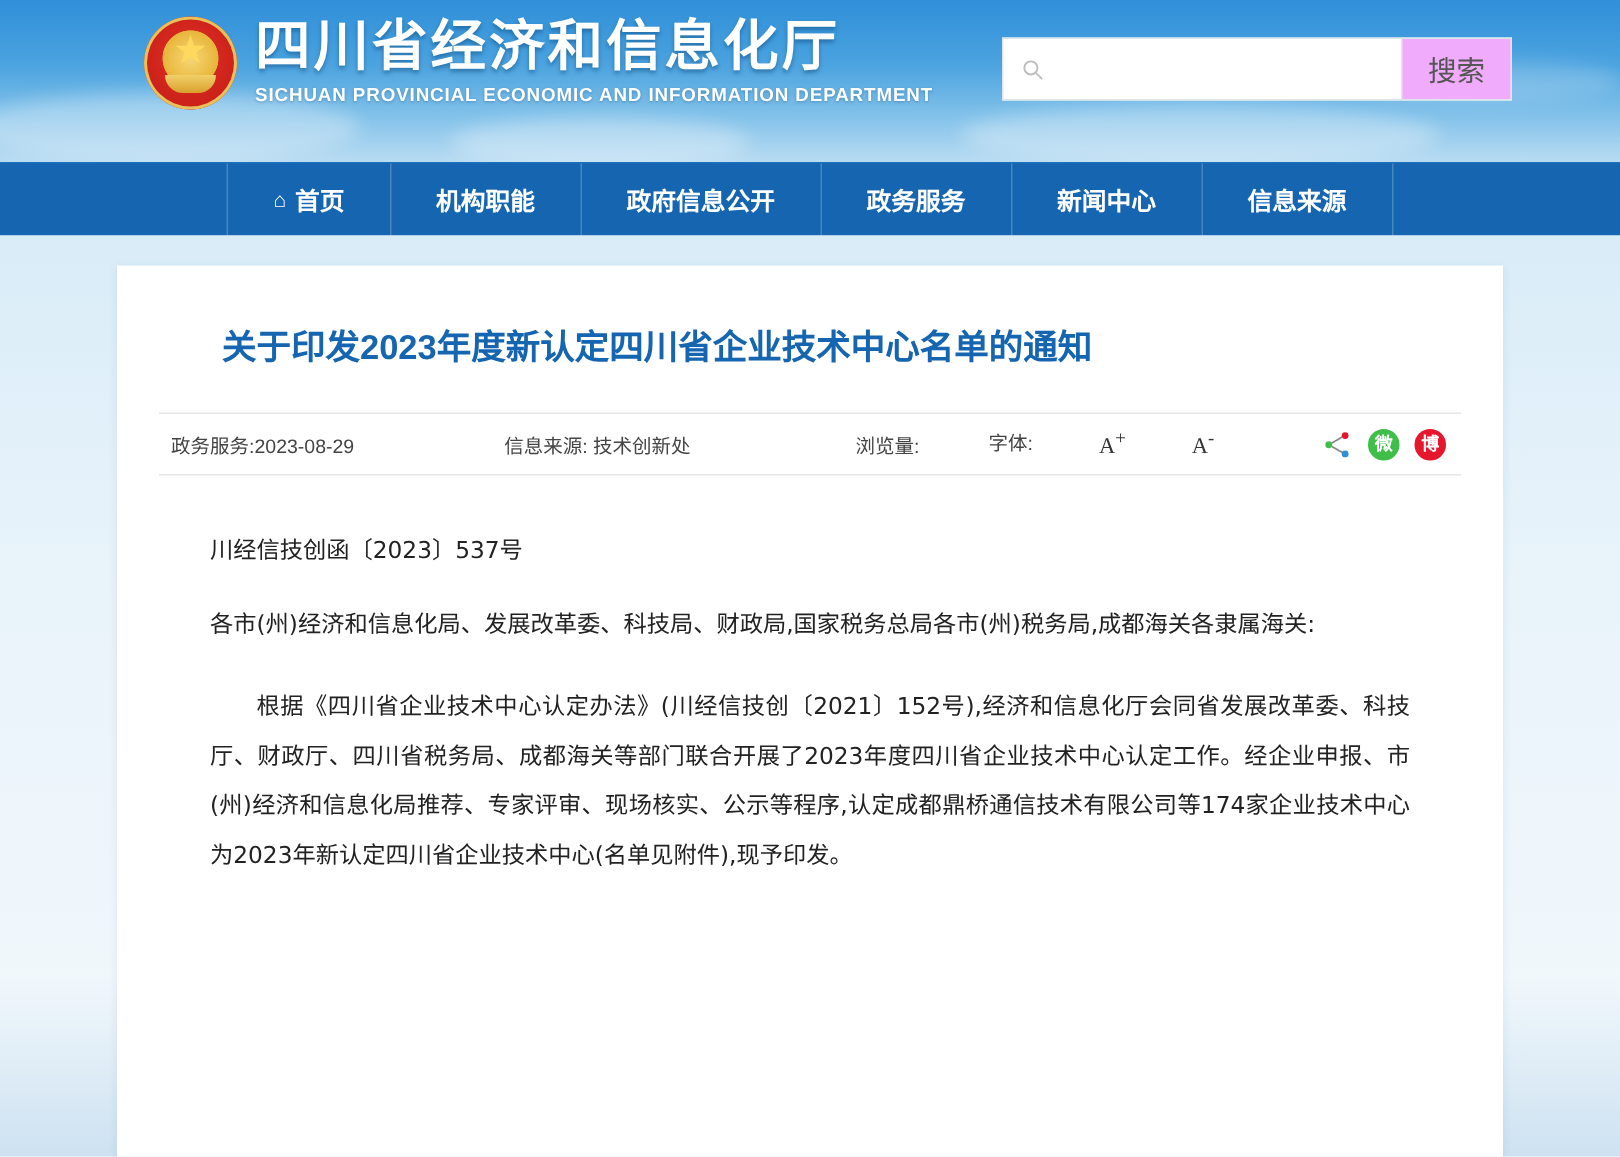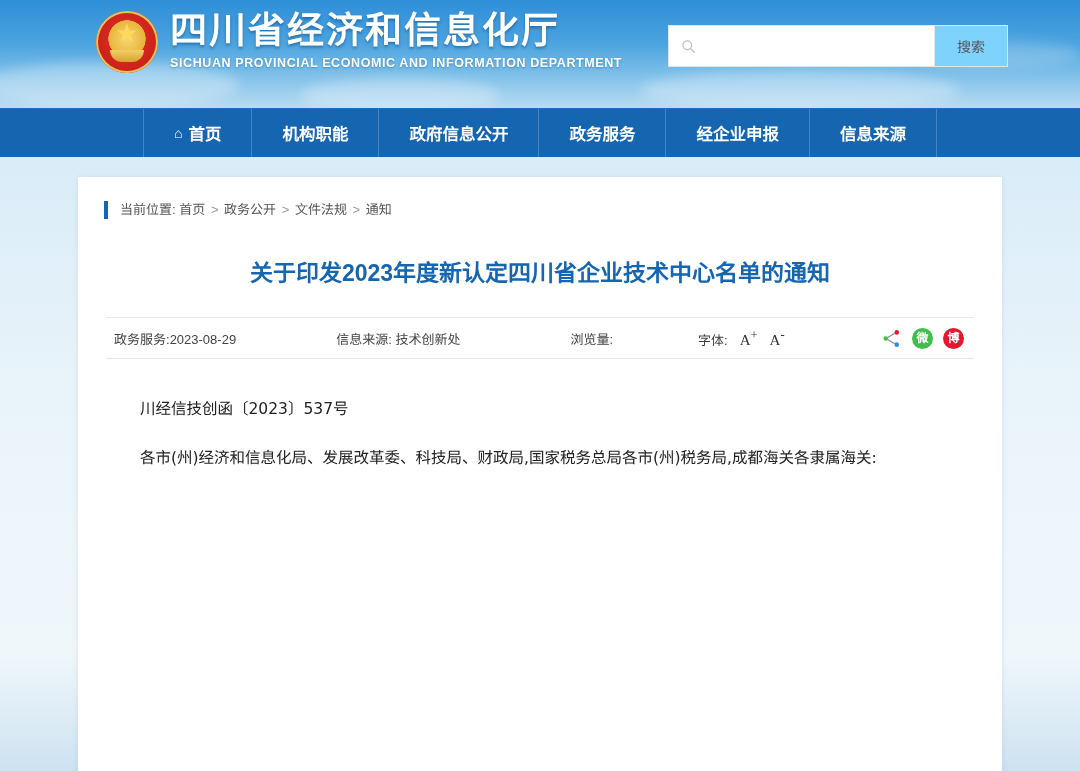--- a/index.html
+++ b/index.html
@@ -120,24 +120,24 @@
     flex: 1;
     height: 100%;
     padding-left: 8px;
     font-size: 13px;
     color: #333;
     font-family: "Liberation Sans", sans-serif;
     background: transparent;
   }
   .search-btn {
     width: 72px;
-    background: #7dd3fc;
+    background: #f0abfc;
     border-left: 1px solid #e2e7ea;
     color: #555;
-    font-size: 14px;
+    font-size: 19px;
     display: flex;
     align-items: center;
     justify-content: center;
     cursor: pointer;
     user-select: none;
   }
 
   
   .main-nav {
     height: 48px;
@@ -195,21 +195,21 @@
     border-left: 4px solid #1565b0;
     font-size: 13px;
     color: #555;
     line-height: 18px;
   }
   .breadcrumb .crumb-link { color: #555; text-decoration: none; cursor: pointer; }
   .breadcrumb .sep { color: #999; margin: 0 2px; }
 
   .doc-title {
     margin: 36px 70px 0 70px;
-    text-align: center;
+    text-align: left;
     font-size: 23px;
     font-weight: bold;
     color: #1565b0;
     line-height: 36px;
   }
 
   .meta-bar {
     margin: 26px 28px 0 28px;
     border-top: 1px solid #e6e6e6;
     border-bottom: 1px solid #e6e6e6;
@@ -217,21 +217,21 @@
     display: flex;
     align-items: center;
     font-size: 13px;
     color: #444;
     position: relative;
   }
   .meta-item { white-space: nowrap; }
   .m-date { margin-left: 8px; }
   .m-source { margin-left: 100px; }
   .m-views { margin-left: 110px; }
-  .m-font { margin-left: 85px; display: flex; align-items: flex-end; }
+  .m-font { margin-left: 46px; display: flex; align-items: flex-start; gap: 32px; }
   .font-btn {
     margin-left: 12px;
     font-size: 15px;
     color: #333;
     cursor: pointer;
     font-family: "Liberation Serif", serif;
   }
   .share-group {
     position: absolute;
     right: 10px;
@@ -315,42 +315,32 @@
   <div class="nav-item">
     <span>机构职能</span>
   </div>
   <div class="nav-item">
     <span>政府信息公开</span>
   </div>
   <div class="nav-item">
     <span>政务服务</span>
   </div>
   <div class="nav-item">
-    <span>经企业申报</span>
+    <span>新闻中心</span>
   </div>
   <div class="nav-item">
     <span>信息来源</span>
   </div>
 </div>
 
 <div class="page-bg">
   <div class="hill"></div>
 
   <div class="content-card">
 
-    <div class="breadcrumb">
-      <span>当前位置:</span>
-      <span class="crumb-link">首页</span>
-      <span class="sep">&gt;</span>
-      <span class="crumb-link">政务公开</span>
-      <span class="sep">&gt;</span>
-      <span class="crumb-link">文件法规</span>
-      <span class="sep">&gt;</span>
-      <span class="crumb-link">通知</span>
-    </div>
 
     <div class="doc-title">关于印发2023年度新认定四川省企业技术中心名单的通知</div>
 
     <div class="meta-bar">
       <span class="meta-item m-date">
         <span>政务服务:</span><span>2023-08-29</span>
       </span>
       <span class="meta-item m-source">
         <span>信息来源:</span>
         <span>技术创新处</span>
@@ -380,17 +370,18 @@
         </span>
         <span class="share-ico ico-weibo">
           <span class="ico-txt">博</span>
         </span>
       </span>
     </div>
 
     <div class="doc-body">
       <div class="doc-number">川经信技创函〔2023〕537号</div>
       <div class="doc-to">各市(州)经济和信息化局、发展改革委、科技局、财政局,国家税务总局各市(州)税务局,成都海关各隶属海关:</div>
+      <div class="doc-p">根据《四川省企业技术中心认定办法》(川经信技创〔2021〕152号),经济和信息化厅会同省发展改革委、科技厅、财政厅、四川省税务局、成都海关等部门联合开展了2023年度四川省企业技术中心认定工作。经企业申报、市(州)经济和信息化局推荐、专家评审、现场核实、公示等程序,认定成都鼎桥通信技术有限公司等174家企业技术中心为2023年新认定四川省企业技术中心(名单见附件),现予印发。</div>
 
     </div>
 
   </div>
 </div>
 
 </body></html>

